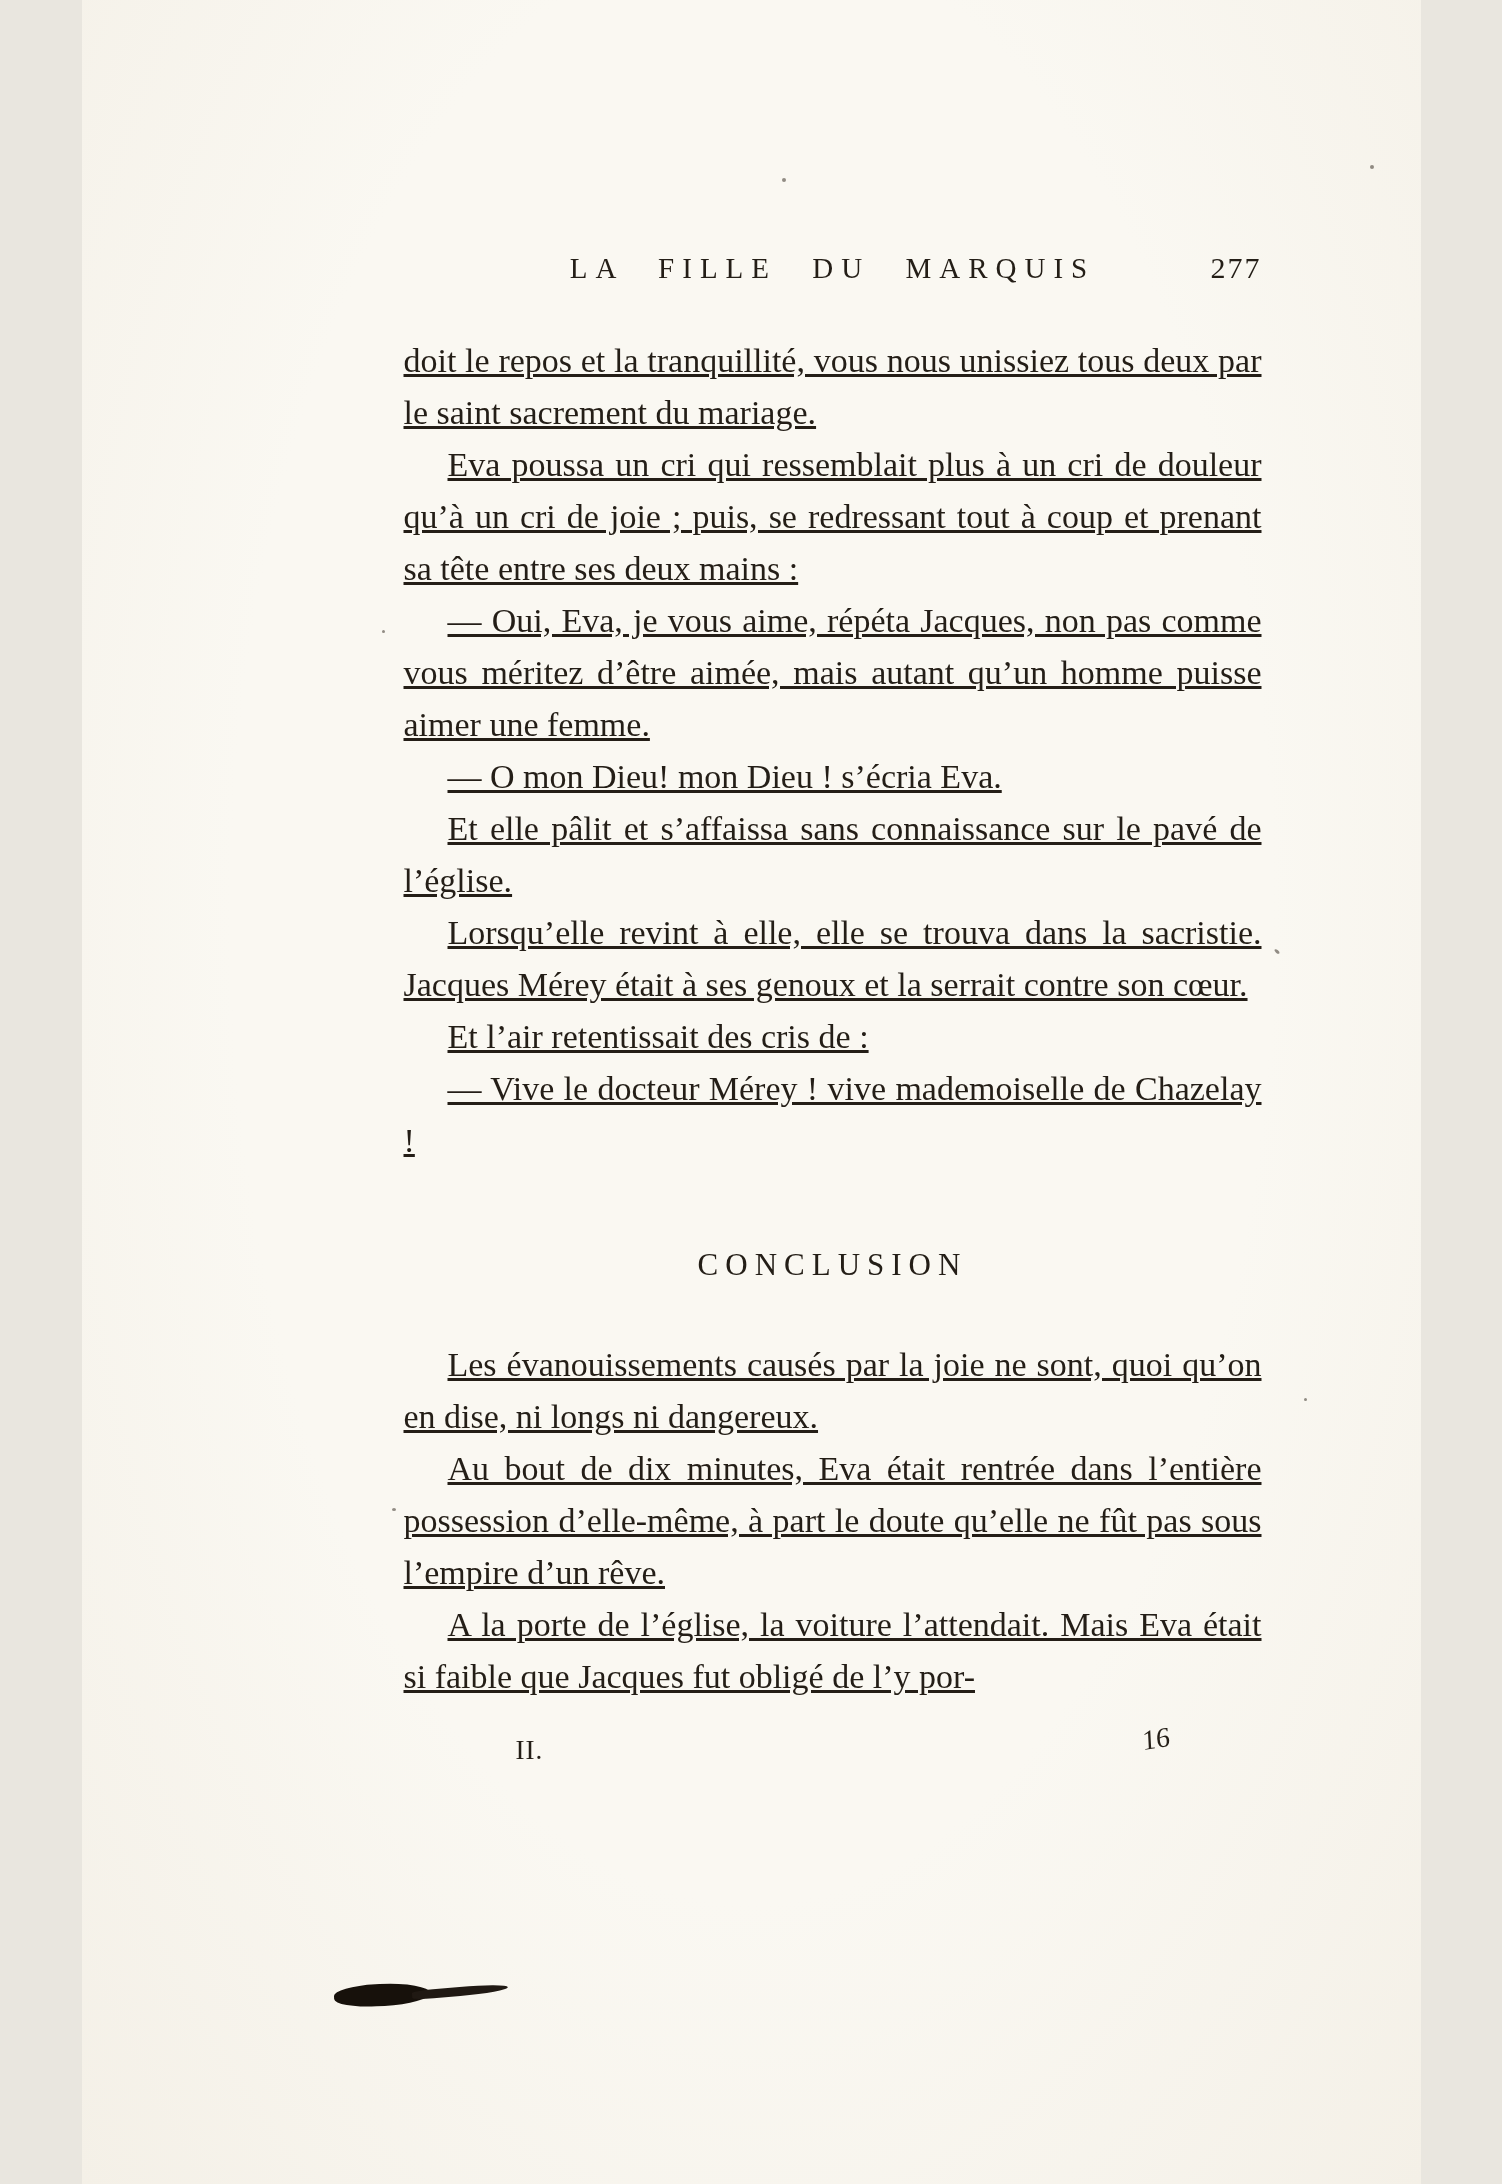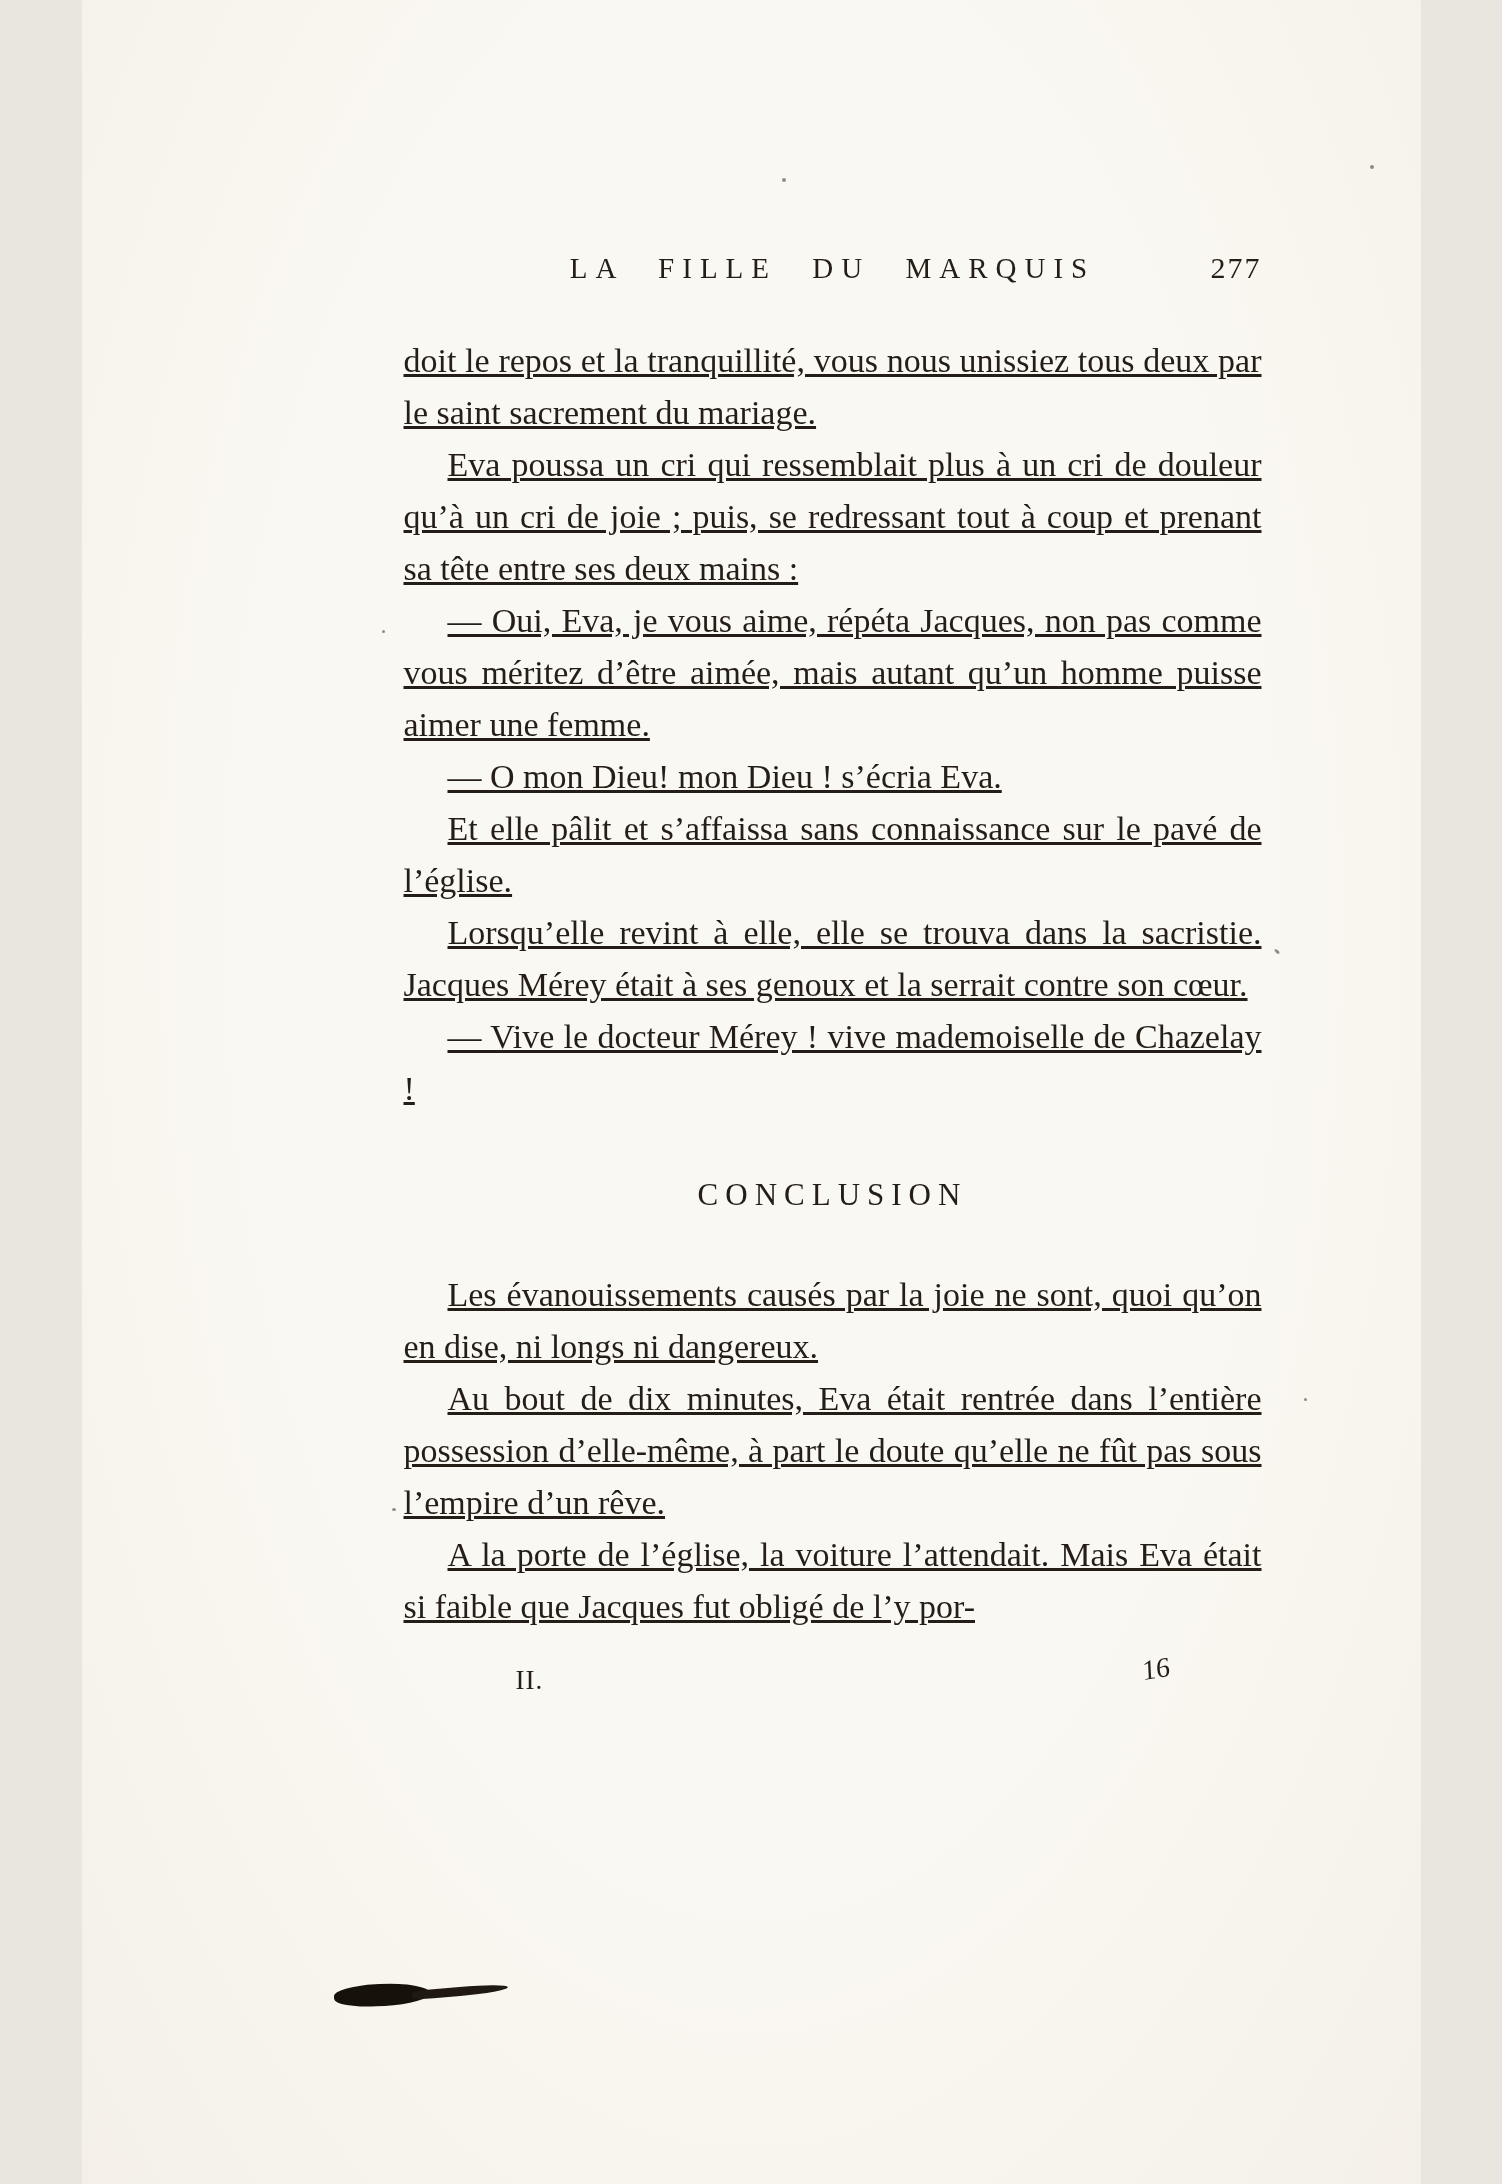--- a/index.html
+++ b/index.html
@@ -46,21 +46,21 @@
     font-size: 34px;
     line-height: 52px;
     text-align: justify;
     text-indent: 44px;
     text-decoration: underline;
   }
   .body-text p.para.cont {
     text-indent: 0;
   }
   h2.section-heading {
-    margin: 62px 0 56px 0;
+    margin: 80px 0 56px 0;
     text-align: center;
     font-size: 31px;
     font-weight: 400;
     letter-spacing: 7px;
   }
   .footer {
     position: relative;
     height: 46px;
     margin-top: 20px;
     font-size: 27px;
@@ -125,20 +125,21 @@
       <span class="page-number">277</span>
     </div>
 
     <div class="body-text">
       <p class="para cont">doit le repos et la tranquillité, vous nous unissiez tous deux par le saint sacrement du mariage.</p>
       <p class="para">Eva poussa un cri qui ressemblait plus à un cri de douleur qu’à un cri de joie ; puis, se redressant tout à coup et prenant sa tête entre ses deux mains :</p>
       <p class="para">— Oui, Eva, je vous aime, répéta Jacques, non pas comme vous méritez d’être aimée, mais autant qu’un homme puisse aimer une femme.</p>
       <p class="para">— O mon Dieu! mon Dieu ! s’écria Eva.</p>
       <p class="para">Et elle pâlit et s’affaissa sans connaissance sur le pavé de l’église.</p>
       <p class="para">Lorsqu’elle revint à elle, elle se trouva dans la sacristie. Jacques Mérey était à ses genoux et la serrait contre son cœur.</p>
+      <p class="para">Et l’air retentissait des cris de :</p>
       <p class="para">— Vive le docteur Mérey ! vive mademoiselle de Chazelay !</p>
 
       <h2 class="section-heading">CONCLUSION</h2>
 
       <p class="para">Les évanouissements causés par la joie ne sont, quoi qu’on en dise, ni longs ni dangereux.</p>
       <p class="para">Au bout de dix minutes, Eva était rentrée dans l’entière possession d’elle-même, à part le doute qu’elle ne fût pas sous l’empire d’un rêve.</p>
       <p class="para">A la porte de l’église, la voiture l’attendait. Mais Eva était si faible que Jacques fut obligé de l’y por-</p>
     </div>
 
     <div class="footer">

